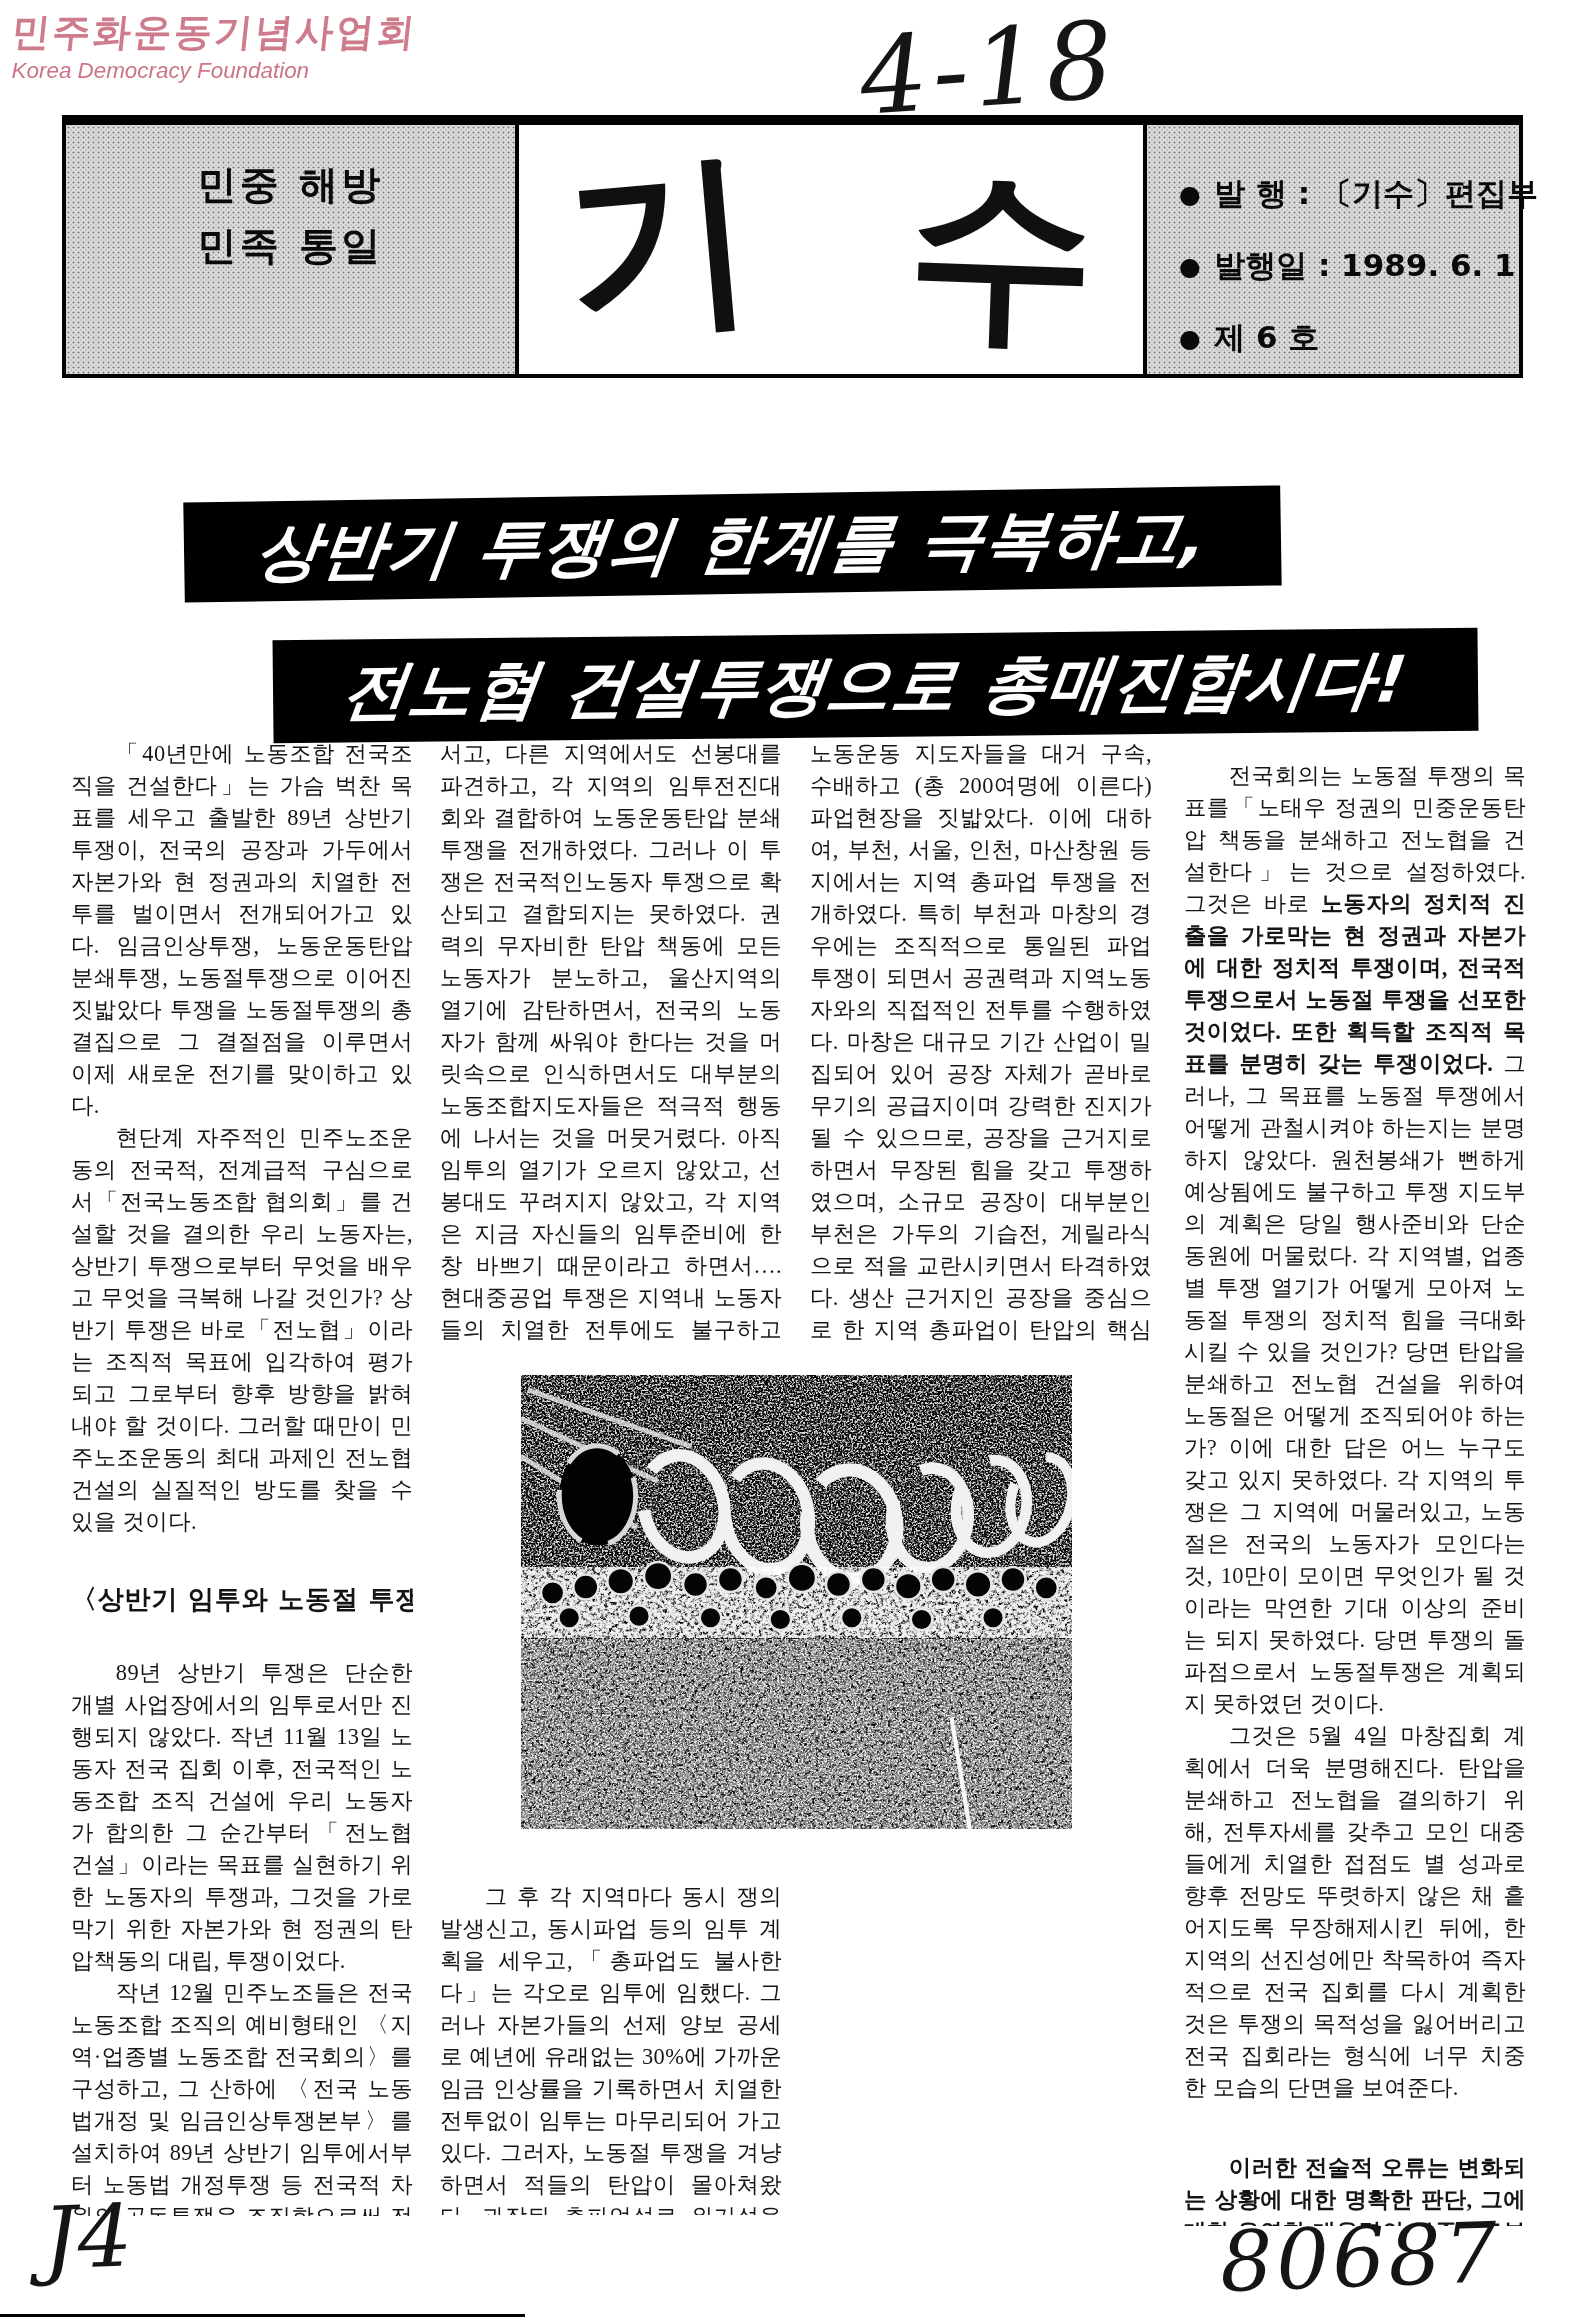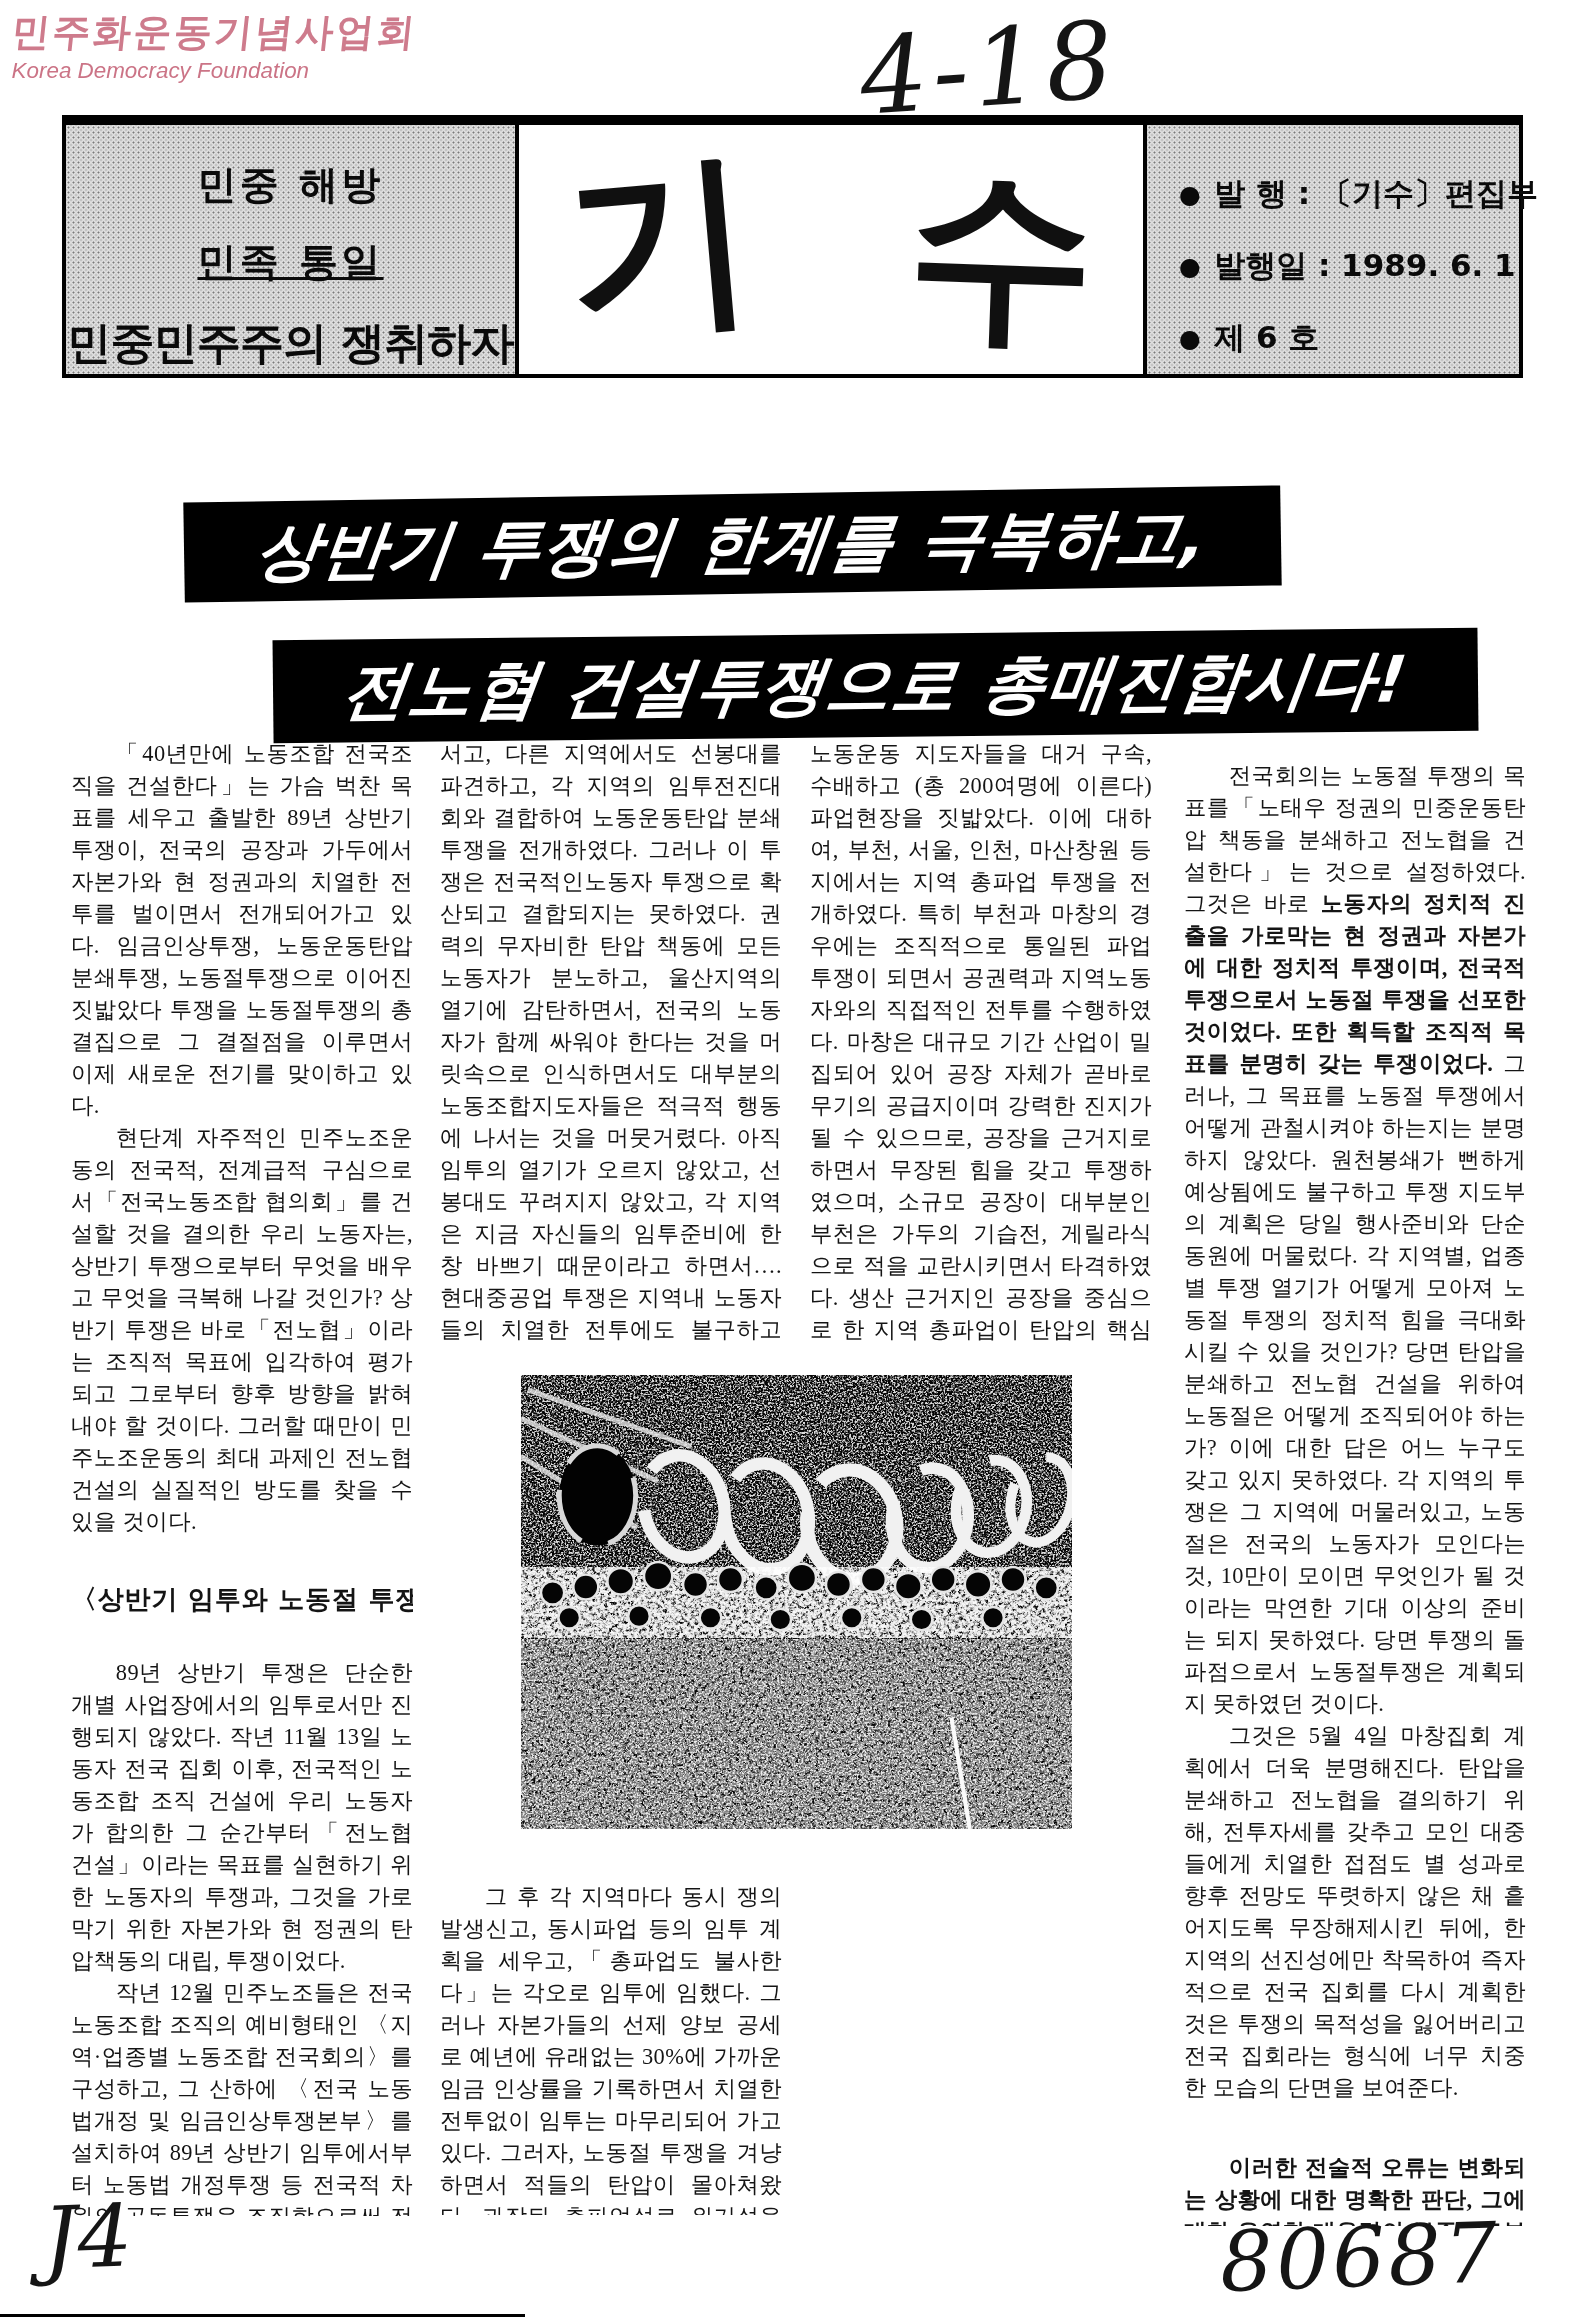--- a/index.html
+++ b/index.html
@@ -23,21 +23,21 @@
   
   #masthead{position:absolute;left:62px;top:115px;width:1461px;height:263px;box-sizing:border-box;
             border:4.2px solid #000;border-top-width:10px;display:flex;background:#fff;}
   .halftone{background-color:#dedede;
     background-image:radial-gradient(circle,rgba(40,40,40,.55) 0.8px,transparent 1.2px),
                      radial-gradient(circle,rgba(110,110,110,.45) 0.8px,transparent 1.2px);
     background-size:5px 5px,5px 5px;background-position:0 0,2.5px 2.5px;}
   #slogan-box{width:453px;box-sizing:border-box;border-right:4.2px solid #000;text-align:center;
               font-family:"DejaVu Sans","Liberation Sans",sans-serif;font-weight:900;color:#0a0a0a;}
   .slogan-1{margin-top:33px;font-size:39px;letter-spacing:3.3px;}
-  .slogan-2{margin-top:23px;font-size:39px;letter-spacing:3.3px;text-decoration:underline;}
+  .slogan-2{margin-top:7px;font-size:39px;letter-spacing:3.3px;}
   .slogan-3{margin-top:25px;font-size:44px;letter-spacing:-0.8px;}
   #title-cell{flex:1;display:flex;align-items:center;justify-content:center;gap:154px;background:#fff;}
   #title-cell .tchar{font-family:"DejaVu Sans","Liberation Sans",sans-serif;font-weight:900;
                      font-size:187px;line-height:1;}
   #title-cell .t1{transform:rotate(-5deg) translateY(-6.6px);}
   #title-cell .t2{transform:rotate(2deg) translateY(5px);}
   #pub-box{width:376px;box-sizing:border-box;border-left:4.2px solid #000;
            padding:48px 8.3px 0 32px;font-family:"DejaVu Sans","Liberation Sans",sans-serif;}
   .pub-line{display:flex;align-items:center;gap:13.3px;font-weight:700;font-size:31px;
             margin-bottom:30px;color:#0a0a0a;white-space:nowrap;}
@@ -85,21 +85,20 @@
   </div>
 
   <div id="hand-top" class="hand">4-18</div>
   <div id="hand-j4" class="hand">J4</div>
   <div id="hand-num" class="hand">80687</div>
 
   <div id="masthead">
     <div id="slogan-box" class="halftone">
       <div class="slogan-1">민중 해방</div>
       <div class="slogan-2">민족 통일</div>
-      <div class="slogan-3">민중민주주의 쟁취하자</div>
     </div>
     <div id="title-cell">
       <span class="tchar t1">기</span>
       <span class="tchar t2">수</span>
     </div>
     <div id="pub-box" class="halftone">
       <div class="pub-line">
         <span class="pub-bullet">●</span>
         <span>발  행 : 〔기수〕편집부</span>
       </div>

